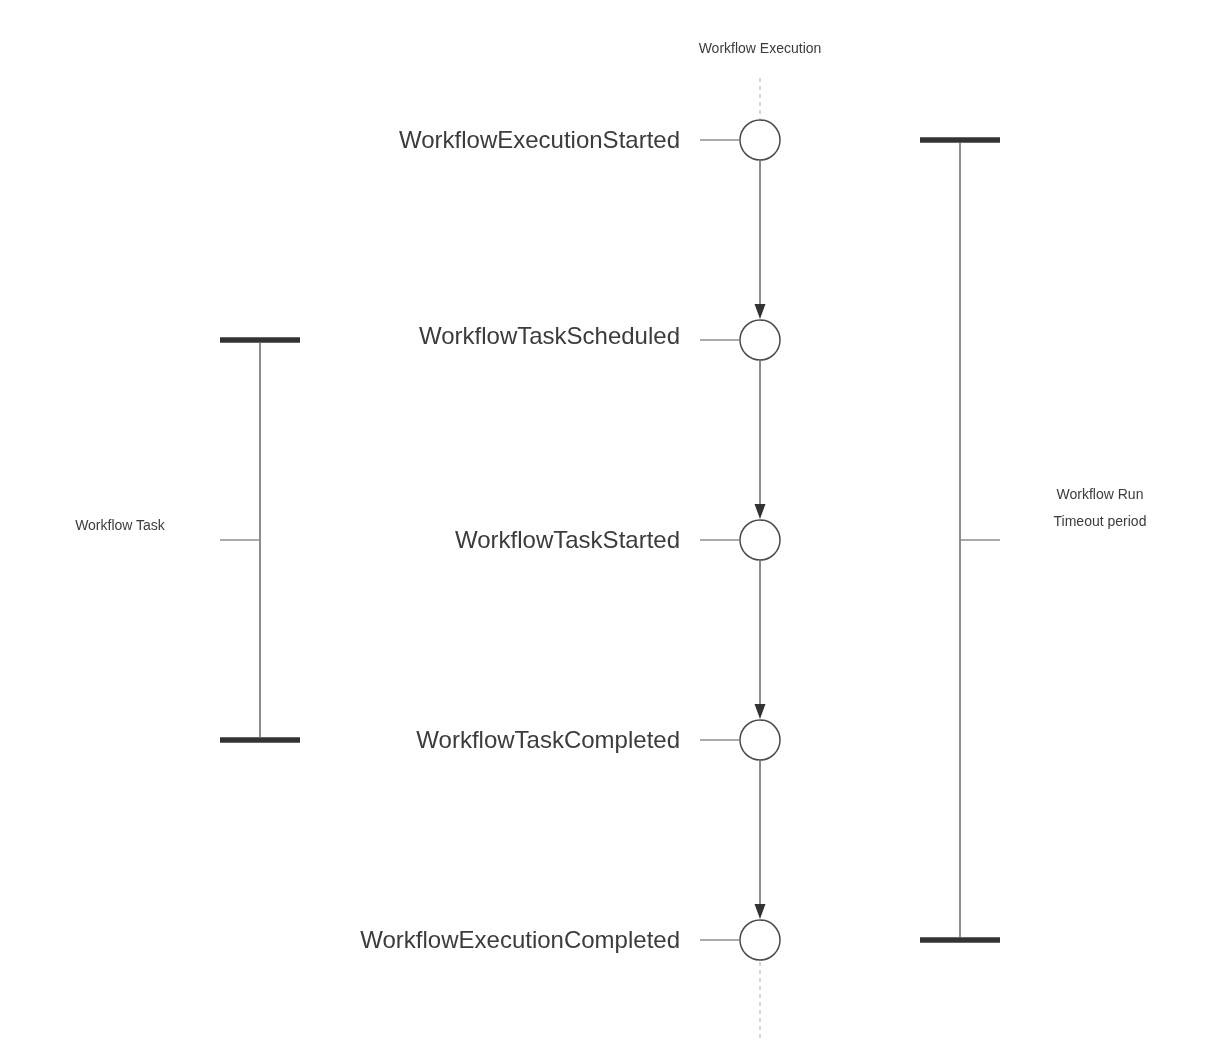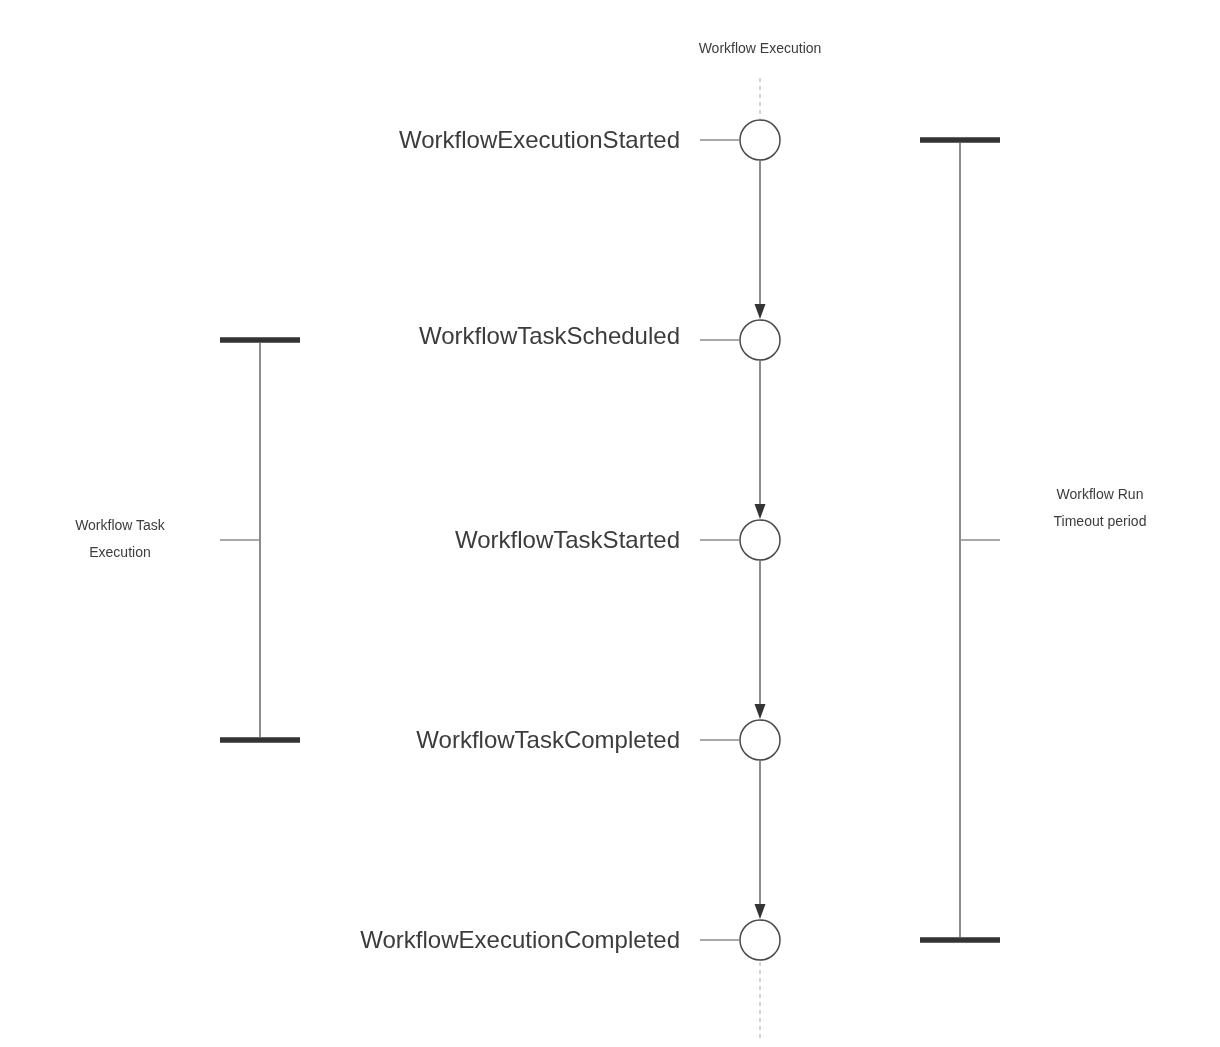--- a/index.html
+++ b/index.html
@@ -119,20 +119,19 @@
   <div class="title abs" style="left:560px; top:36px; width:400px;">Workflow Execution</div>
 
   <div class="event-label abs" style="left:320px; top:128px; width:360px;">WorkflowExecutionStarted</div>
   <div class="event-label abs" style="left:320px; top:324px; width:360px;">WorkflowTaskScheduled</div>
   <div class="event-label abs" style="left:320px; top:528px; width:360px;">WorkflowTaskStarted</div>
   <div class="event-label abs" style="left:320px; top:728px; width:360px;">WorkflowTaskCompleted</div>
   <div class="event-label abs" style="left:320px; top:928px; width:360px;">WorkflowExecutionCompleted</div>
 
   <div class="bracket-label abs" style="left:20px; top:512px; width:200px;">
     <div>Workflow Task</div>
-    <div>Execution</div>
   </div>
   <div class="bracket-label abs" style="left:1000px; top:481px; width:200px;">
     <div>Workflow Run</div>
     <div>Timeout period</div>
   </div>
 
 </div>
 
 </body></html>

